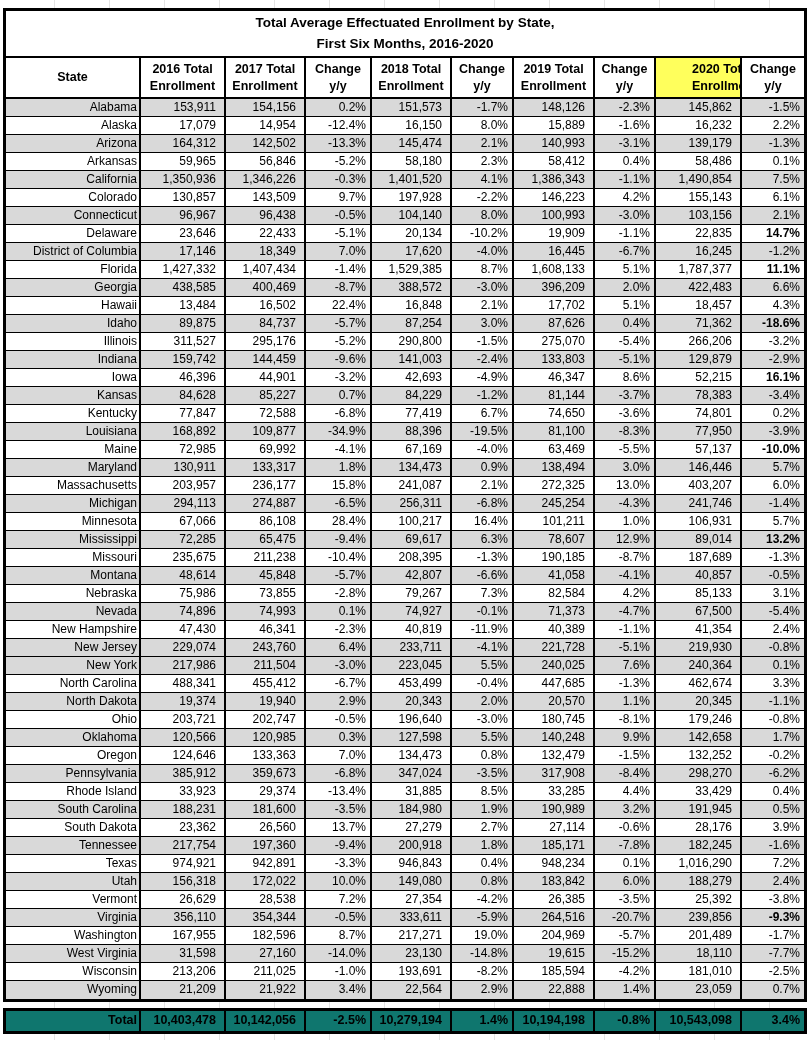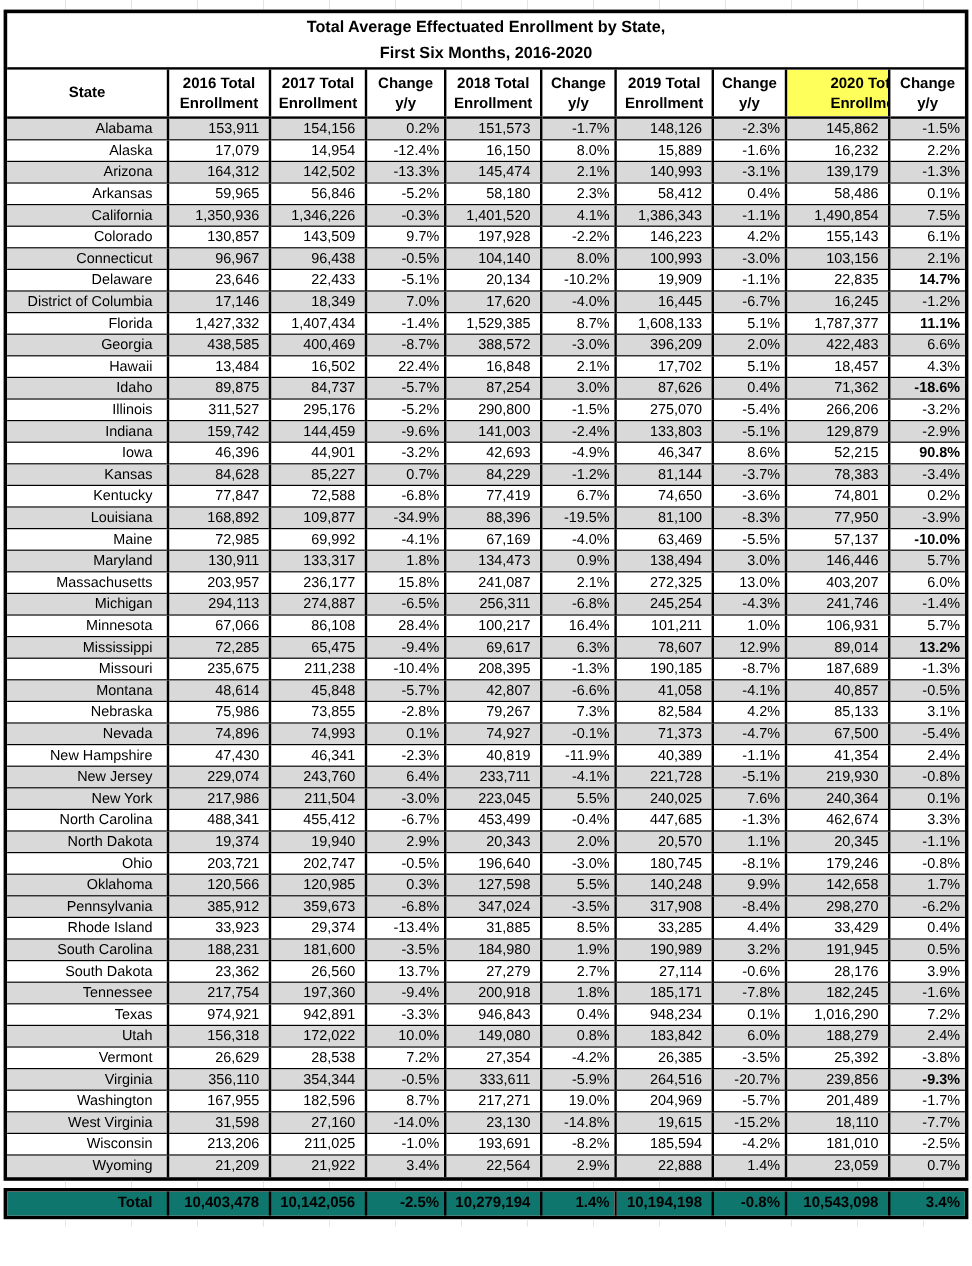--- a/index.html
+++ b/index.html
@@ -36,21 +36,21 @@
     line-height:1.3;padding:0 1px;background:#fff;
   }
   thead th.hl{background:#FFFF5C;padding-left:36px;}
 
   tbody td{
     height:18px;font-size:12px;line-height:17px;
     text-align:right;border-top:1px solid #000;background:#fff;padding:0 4px;
   }
   tbody tr:first-child td{border-top:none;}
   tbody tr.shade td{background:#D9D9D9;}
-  td.state{padding-right:12px;}
+  td.state{padding-right:2px;}
   td.enroll{padding-right:8px;}
   td.change{padding-right:4px;}
   .b{font-weight:bold;}
 
   .total-block tbody td{
     height:20px;line-height:19px;font-weight:bold;font-size:12.5px;
     background:#0f766e;border-top:none;
   }
 </style>
 </head>
@@ -275,21 +275,21 @@
           <tr>
             <td class="state">Iowa</td>
             <td class="enroll">46,396</td>
             <td class="enroll">44,901</td>
             <td class="change">-3.2%</td>
             <td class="enroll">42,693</td>
             <td class="change">-4.9%</td>
             <td class="enroll">46,347</td>
             <td class="change">8.6%</td>
             <td class="enroll">52,215</td>
-            <td class="change b">90.8%</td>
+            <td class="change b">16.1%</td>
           </tr>
           <tr class="shade">
             <td class="state">Kansas</td>
             <td class="enroll">84,628</td>
             <td class="enroll">85,227</td>
             <td class="change">0.7%</td>
             <td class="enroll">84,229</td>
             <td class="change">-1.2%</td>
             <td class="enroll">81,144</td>
             <td class="change">-3.7%</td>
@@ -516,20 +516,32 @@
             <td class="state">Oklahoma</td>
             <td class="enroll">120,566</td>
             <td class="enroll">120,985</td>
             <td class="change">0.3%</td>
             <td class="enroll">127,598</td>
             <td class="change">5.5%</td>
             <td class="enroll">140,248</td>
             <td class="change">9.9%</td>
             <td class="enroll">142,658</td>
             <td class="change">1.7%</td>
+          </tr>
+          <tr>
+            <td class="state">Oregon</td>
+            <td class="enroll">124,646</td>
+            <td class="enroll">133,363</td>
+            <td class="change">7.0%</td>
+            <td class="enroll">134,473</td>
+            <td class="change">0.8%</td>
+            <td class="enroll">132,479</td>
+            <td class="change">-1.5%</td>
+            <td class="enroll">132,252</td>
+            <td class="change">-0.2%</td>
           </tr>
           <tr class="shade">
             <td class="state">Pennsylvania</td>
             <td class="enroll">385,912</td>
             <td class="enroll">359,673</td>
             <td class="change">-6.8%</td>
             <td class="enroll">347,024</td>
             <td class="change">-3.5%</td>
             <td class="enroll">317,908</td>
             <td class="change">-8.4%</td>

